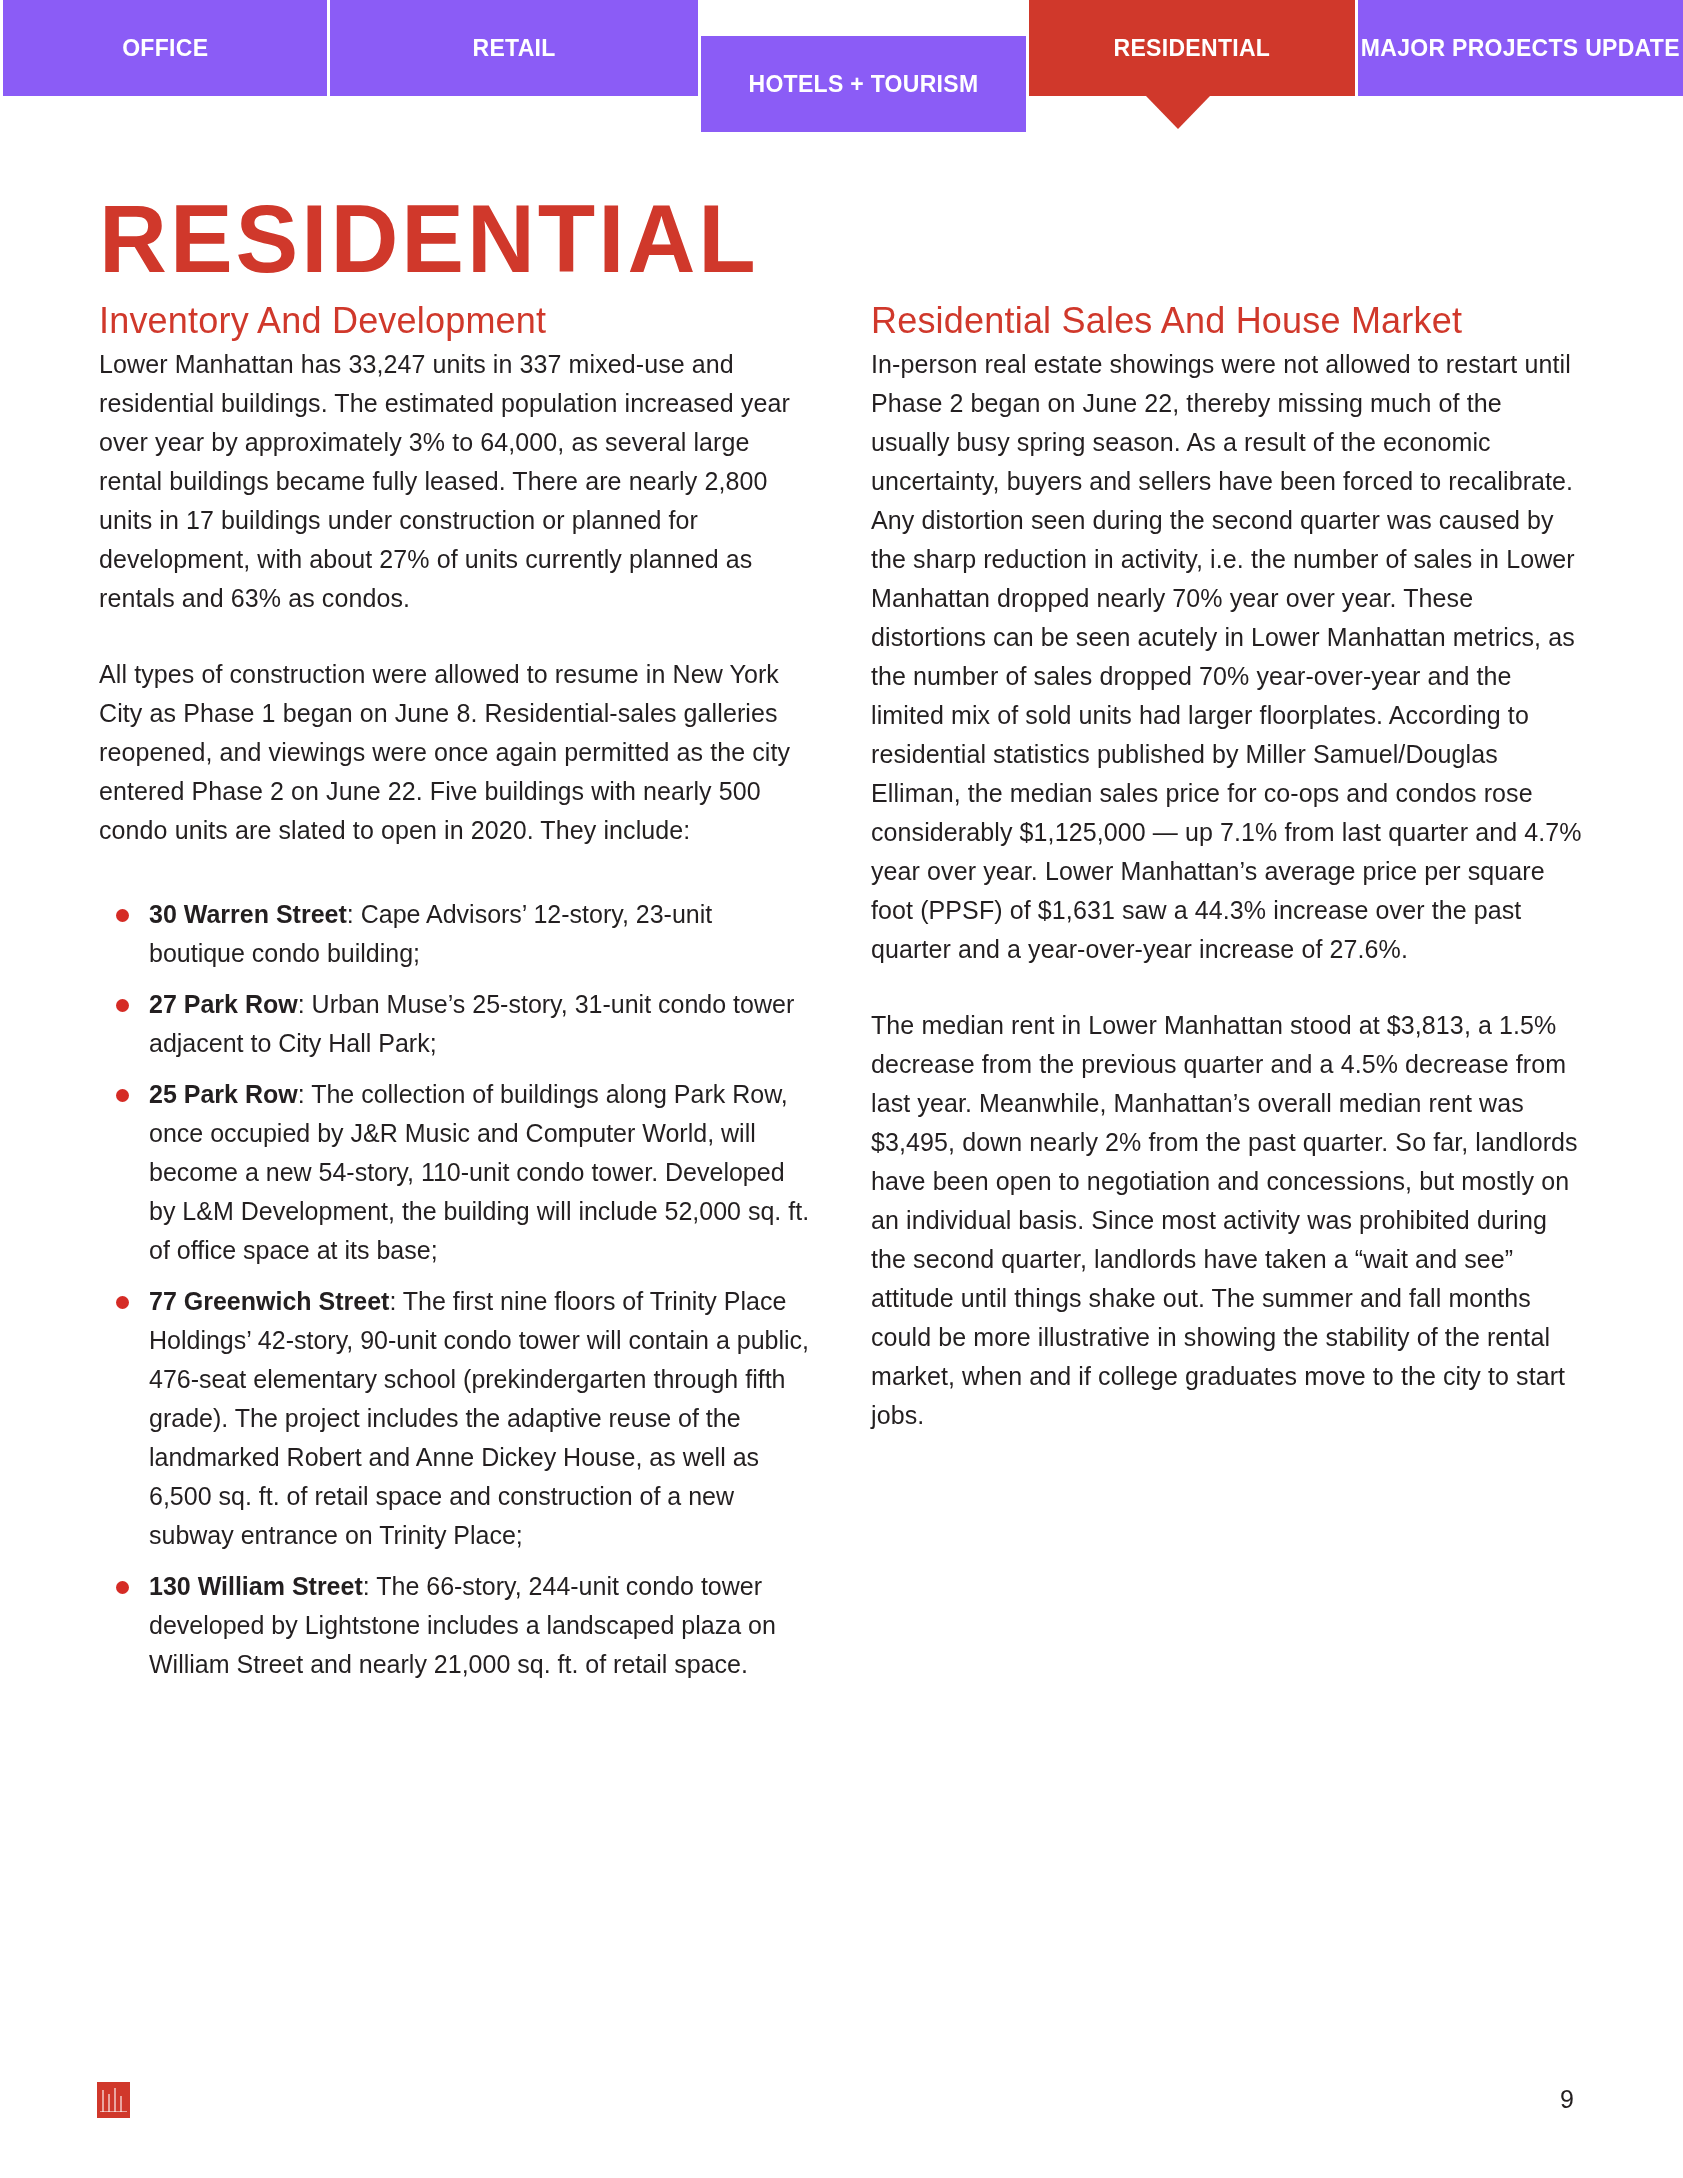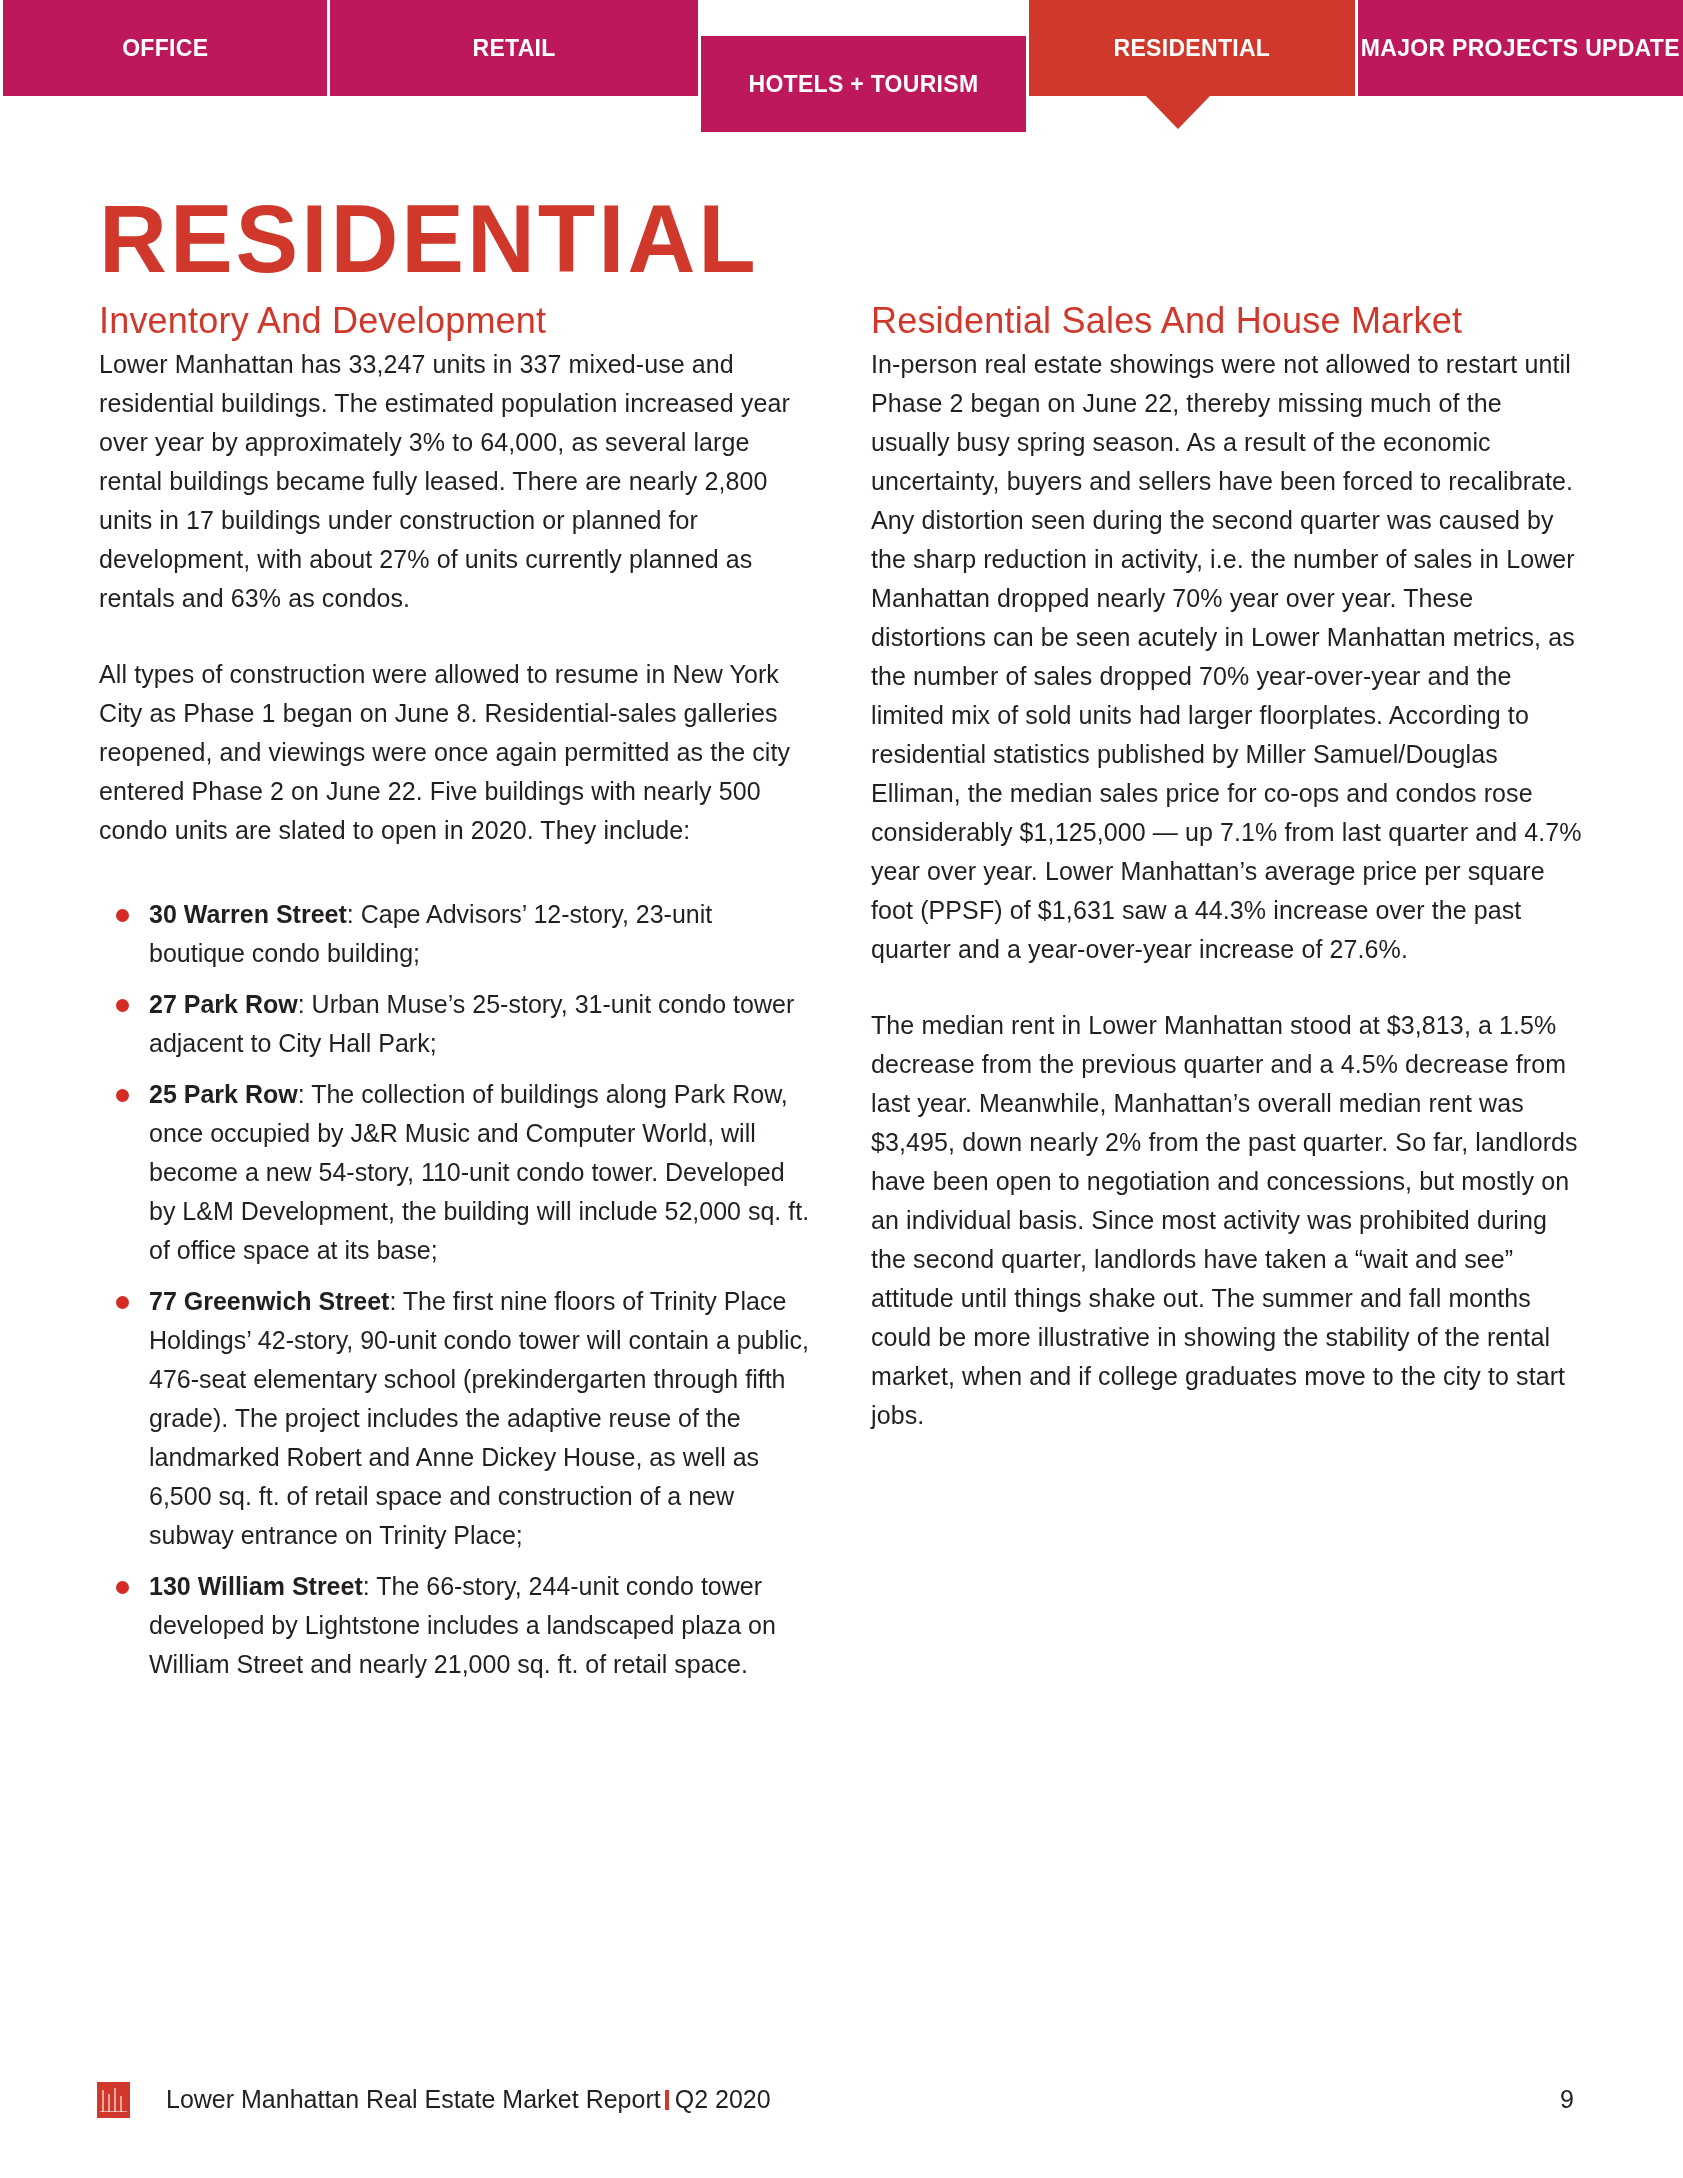--- a/index.html
+++ b/index.html
@@ -1,21 +1,21 @@
 <!DOCTYPE html>
 <html><head>
 <meta charset="utf-8">
 <style>
   html, body { margin: 0; padding: 0; background: #ffffff; }
   body { width: 1683px; height: 2178px; position: relative; overflow: hidden;
          font-family: "Liberation Sans", sans-serif; color: #231f20; }
 
   
   .nav { position: absolute; left: 0; top: 0; width: 1683px; height: 96px; display: flex; }
-  .nav-tab { height: 96px; background: #be185d; color: #ffffff; display: flex; align-items: center;
+  .nav-tab { height: 96px; background: #8b5cf6; color: #ffffff; display: flex; align-items: center;
              justify-content: center; font-weight: bold; font-size: 23px; letter-spacing: 0.3px;
              box-sizing: border-box; border-left: 3px solid #ffffff; cursor: pointer; position: relative; }
   .nav-tab:first-child { border-left: 3px solid #ffffff; }
   .nav-tab.t0 { width: 336px; }
   .nav-tab.t1 { width: 380px; }
   .nav-tab.t2 { width: 337px; margin-top: 36px; }
   .nav-tab.t3 { width: 337px; }
   .nav-tab.t4 { width: 337px; }
   .nav-tab.active { background: #d0382b; }
   .nav-arrow { position: absolute; left: 1146px; top: 96px; width: 0; height: 0;
@@ -110,18 +110,15 @@
 </section>
 
 <footer class="footer">
   <div class="footer-logo">
     <span class="ln" style="left:5px;top:8px;width:2px;height:22px;"></span>
     <span class="ln" style="left:11px;top:12px;width:2px;height:18px;"></span>
     <span class="ln" style="left:17px;top:6px;width:2px;height:24px;"></span>
     <span class="ln" style="left:23px;top:14px;width:2px;height:16px;"></span>
     <span class="ln" style="left:3px;top:29px;width:27px;height:1px;"></span>
   </div>
-  <div class="footer-text">
-    <span>Lower Manhattan Real Estate Market Report</span><span class="footer-sep"></span><span>Q2 2020</span>
-  </div>
   <div class="page-num">9</div>
 </footer>
 
 
 </body></html>

